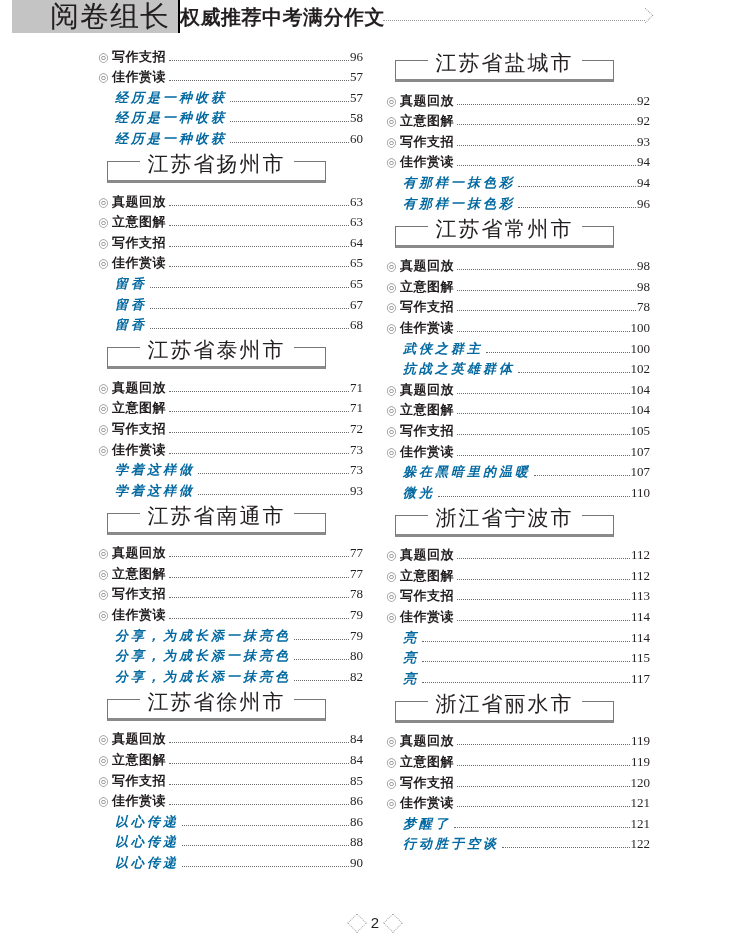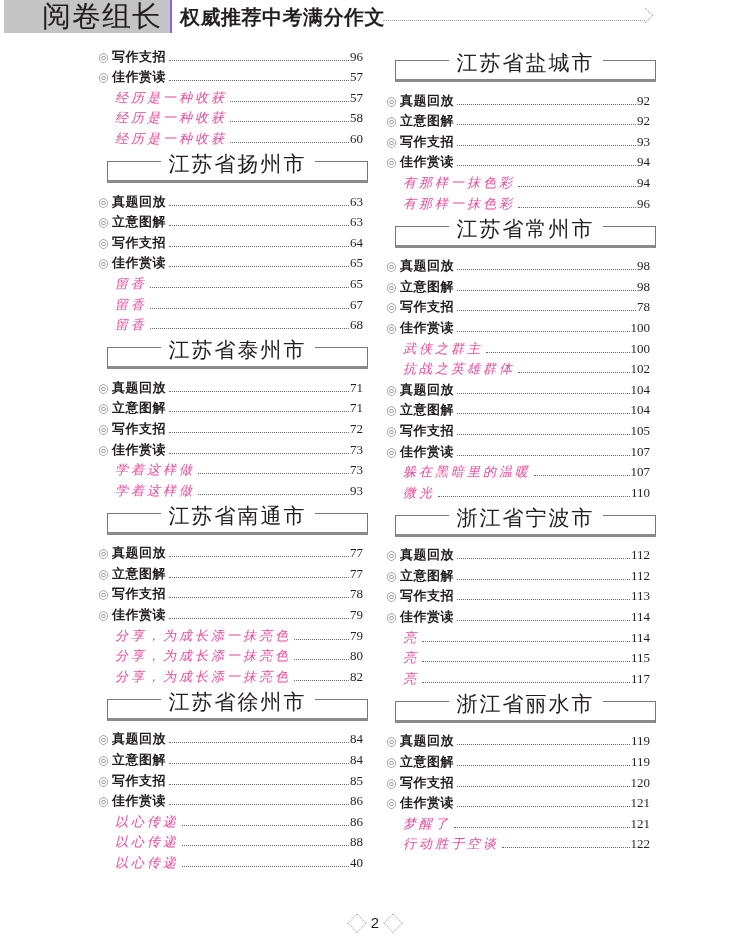--- a/index.html
+++ b/index.html
@@ -1,45 +1,45 @@
 <!DOCTYPE html>
 <html><head>
 <meta charset="utf-8">
 <style>
   html, body { margin:0; padding:0; background:#fff; }
   body { width:750px; height:937px; position:relative; overflow:hidden;
          font-family:"DejaVu Sans", sans-serif; color:#231f20; }
   .header { position:absolute; left:0; top:0; width:750px; height:34px; }
-  .brand { position:absolute; left:4px; top:0; width:168px; height:33px; background:#c4c4c4;
-           border-right:2px solid #8b5cf6; box-sizing:border-box; }
+  .brand { position:absolute; left:12px; top:0; width:168px; height:33px; background:#c4c4c4;
+           border-right:2px solid #000000; box-sizing:border-box; }
   .brand span { position:absolute; right:8px; top:-1px; font-size:29px; letter-spacing:1px;
                 color:#231f20; line-height:34px; }
   .subtitle { position:absolute; left:180px; top:7px; font-size:20px; font-weight:bold;
               line-height:20px; letter-spacing:0.5px; }
   .hdr-dots { position:absolute; left:383px; top:20px; width:262px; border-top:1.5px dotted #9a9a9a; }
   .hdr-arrow { position:absolute; left:640px; top:10px; width:10px; height:10px;
                border-right:1.5px dotted #9a9a9a; border-bottom:1.5px dotted #9a9a9a; transform:rotate(-45deg); }
 
   .col { position:absolute; top:44px; }
   .col.left { left:98px; width:265px; }
   .col.right { left:386px; width:264px; }
   .section { margin:0; }
-  .sec-head { position:relative; height:30px; margin:6px 16px 6px 9px; width:261px; }
+  .sec-head { position:relative; height:30px; margin:6px 16px 6px 9px; width:219px; }
   .sec-head .frame { position:absolute; left:0; top:8px; right:0; bottom:0;
                      border-left:1px solid #777; border-right:1px solid #777; border-top:1px solid #777;
                      border-bottom:3px solid #8a8a8a; box-sizing:border-box; }
   .sec-head .title { position:absolute; left:50%; top:-4px; transform:translateX(-50%);
                      background:#fff; padding:0 8px; font-size:21px; line-height:30px;
                      letter-spacing:2px; white-space:nowrap; color:#231f20; }
   .row { display:flex; align-items:flex-end; height:20.6px; font-size:13px; line-height:16px; }
   .row .icon { width:14px; font-size:12px; color:#8d8d8d; flex:none; }
   .row .label { flex:none; white-space:nowrap; }
   .row.main .label { font-weight:bold; letter-spacing:0.5px; }
   .row.sub { padding-left:17px; }
-  .row.sub .label { font-family:"DejaVu Serif", serif; font-style:italic; letter-spacing:3px; color:#ec4899; }
+  .row.sub .label { font-family:"DejaVu Serif", serif; font-style:italic; letter-spacing:3px; color:#0369a1;font-weight:bold; }
   .row .leader { flex:1; border-bottom:1.5px dotted #6a6a6a; margin:0 1px 4px 3px; }
   .row .page { flex:none; font-family:"Liberation Serif", serif; font-size:13px; color:#231f20; }
 
   .footer { position:absolute; left:352px; top:913px; width:46px; height:20px; }
   .footer .diam { position:absolute; top:3px; width:12px; height:12px; border:1px dotted #aaa; transform:rotate(45deg); }
   .footer .num { position:absolute; left:0; width:46px; text-align:center; top:0; font-size:15px; line-height:20px;
                  font-family:"Liberation Sans", sans-serif; }
 </style>
 </head>
 <body>
@@ -246,21 +246,21 @@
         <span class="page">86</span>
       </div>
       <div class="row sub">
         <span class="label">以心传递</span>
         <span class="leader"></span>
         <span class="page">88</span>
       </div>
       <div class="row sub">
         <span class="label">以心传递</span>
         <span class="leader"></span>
-        <span class="page">40</span>
+        <span class="page">90</span>
       </div>
     </div>
   </div>
 <div class="col right" id="col-right" style="top: 46px;">
     <div class="section">
       <div class="sec-head">
         <div class="frame"></div>
         <div class="title">江苏省盐城市</div>
       </div>
       <div class="row main">

